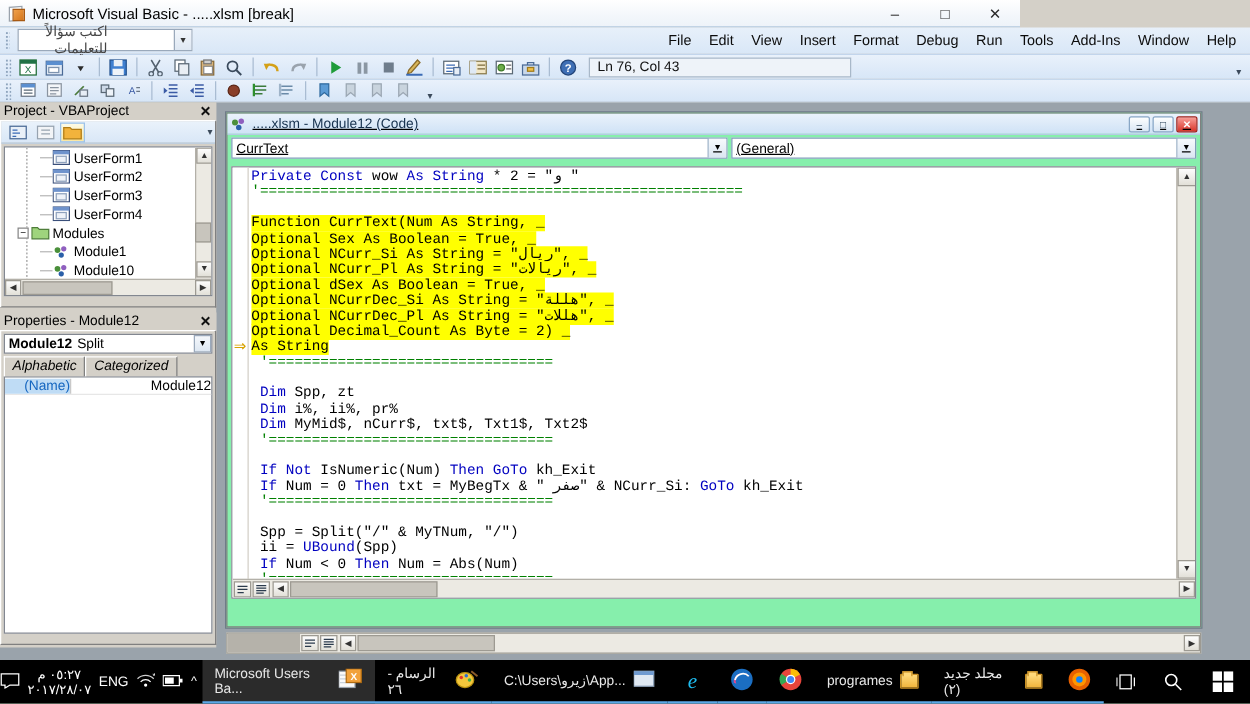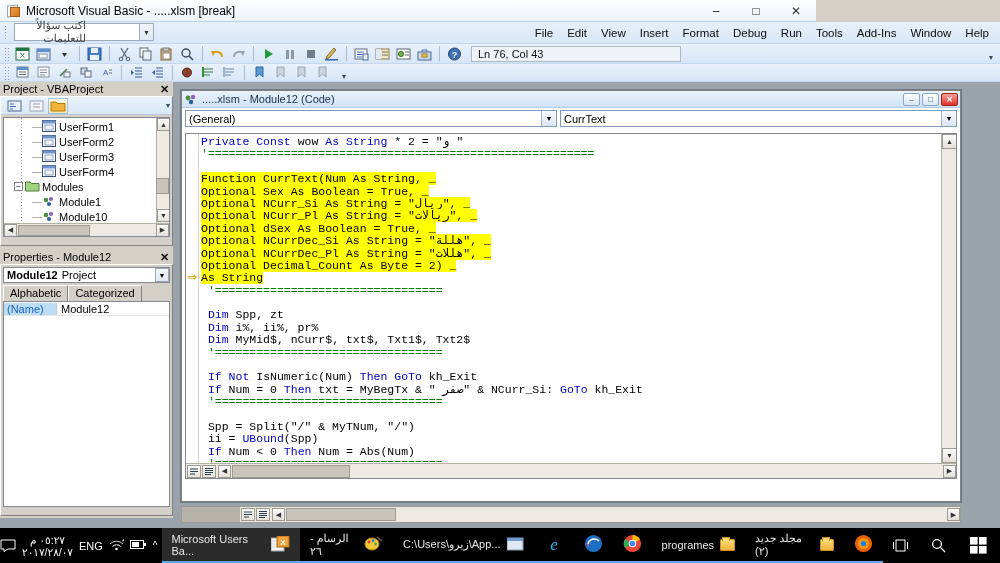--- a/index.html
+++ b/index.html
@@ -123,32 +123,33 @@
   
   #props-panel { left:0; top:250px; width:173px; height:268px; }
   .prop-combo { height:16px; background:#fff; border:1px solid #828790; margin:2px;
      display:flex; align-items:center; padding-left:3px; font-size:11px; }
   .prop-combo .nm { font-weight:bold; color:#000; }
   .prop-combo .ty { color:#000; margin-left:4px; }
   .prop-combo .dd { margin-left:auto; width:14px; height:14px; background:linear-gradient(#f4f7fb,#dde7f2);
      border:1px solid #9aa9bb; display:flex; align-items:center; justify-content:center; font-size:7px; }
   .prop-tabs { display:flex; margin:1px 2px 0 2px; font-size:11px; }
   .prop-tab { padding:1px 6px 2px 6px; border:1px solid #fff; border-right-color:#808080;
-     border-bottom:none; background:#d4d0c8; color:#000; }
+     border-bottom:none; background:#d4d0c8; color:#000;font-style:italic; }
   .prop-tab.active { background:#d4d0c8; }
-  .prop-grid { margin:0 2px 2px 2px; background:#fff; border:1px solid #828790; height:206px; }
+  .prop-grid { margin:0 2px 2px 2px; background:#fff; border:1px solid #828790; height:206px;text-align:right; }
   .prop-row { display:flex; height:14px; font-size:11px; align-items:center; border-bottom:1px solid #e7e7e7; }
   .prop-row .k { width:52px; padding-left:3px; color:#1566c0; background:#bfdcf5; }
   .prop-row .v { flex:1; padding-left:4px; color:#000; border-left:1px solid #c9c9c9; }
 
   
   #code-window {
     position:absolute; left:181px; top:90px; width:780px; height:412px;
-    background:#ffffff; border:1px solid #808080;
+    background:#86efac; border:1px solid #808080;
     box-shadow:0 0 0 1px #6f7b88;
+    text-decoration:underline;
   }
   .cw-title { height:17px; background:linear-gradient(#eaf2fb,#cfe2f6); display:flex; align-items:center;
      padding:0 2px; border-bottom:1px solid #b5cbe3; }
   .cw-title .cwt-txt { font-size:11px; color:#16314e; margin-left:4px; }
   .cw-btns { margin-left:auto; display:flex; gap:2px; }
   .cw-btn { width:17px; height:13px; border:1px solid #89a7c6; border-radius:2px;
      background:linear-gradient(#fdfefe,#d9e6f4); display:flex; align-items:center; justify-content:center;
      font-size:8px; color:#20394f; }
   .cw-btn.close { background:linear-gradient(#f79e98,#d9352b); border-color:#a32019; color:#fff; font-weight:bold; }
   .cw-combos { display:flex; gap:3px; padding:2px 3px; }
@@ -586,21 +587,21 @@
   </div>
 
   <div class="panel" id="props-panel">
     <div class="panel-caption">
       <span>Properties - Module12</span>
       <span class="cap-x">✕</span>
     </div>
     <div class="panel-body" style="height:252px">
       <div class="prop-combo">
         <span class="nm">Module12</span>
-        <span class="ty">Project</span>
+        <span class="ty">Split</span>
         <span class="dd">▼</span>
       </div>
       <div class="prop-tabs">
         <div class="prop-tab active">Alphabetic</div>
         <div class="prop-tab">Categorized</div>
       </div>
       <div class="prop-grid">
         <div class="prop-row">
           <div class="k">(Name)</div>
           <div class="v">Module12</div>
@@ -619,26 +620,26 @@
           </svg>
       </span>
       <span class="cwt-txt">.....xlsm - Module12 (Code)</span>
       <span class="cw-btns">
         <span class="cw-btn">–</span>
         <span class="cw-btn">□</span>
         <span class="cw-btn close">✕</span>
       </span>
     </div>
     <div class="cw-combos">
+      <div class="cw-combo" id="combo-proc">
+        <span>CurrText</span>
+        <span class="dd">▼</span>
+      </div>
       <div class="cw-combo" id="combo-general">
         <span>(General)</span>
-        <span class="dd">▼</span>
-      </div>
-      <div class="cw-combo" id="combo-proc">
-        <span>CurrText</span>
         <span class="dd">▼</span>
       </div>
     </div>
     <div class="code-area">
       <div class="code-margin">
           <div class="arrow-exec" style="top: 138.4px;">⇒</div>
         </div>
       <div class="code-text" id="code-text"><div class="ln"><span class="kw">Private Const </span><span>wow </span><span class="kw">As String </span><span>* 2 = "و "</span></div><div class="ln"><span class="cm">'========================================================</span></div><div class="ln">&nbsp;</div><div class="ln"><span class="hl">Function CurrText(Num As String, _</span></div><div class="ln"><span class="hl">Optional Sex As Boolean = True, _</span></div><div class="ln"><span class="hl">Optional NCurr_Si As String = "ريال", _</span></div><div class="ln"><span class="hl">Optional NCurr_Pl As String = "ريالات", _</span></div><div class="ln"><span class="hl">Optional dSex As Boolean = True, _</span></div><div class="ln"><span class="hl">Optional NCurrDec_Si As String = "هللة", _</span></div><div class="ln"><span class="hl">Optional NCurrDec_Pl As String = "هللات", _</span></div><div class="ln"><span class="hl">Optional Decimal_Count As Byte = 2) _</span></div><div class="ln"><span class="hl">As String</span></div><div class="ln"><span class="cm"> '=================================</span></div><div class="ln">&nbsp;</div><div class="ln"><span class="kw"> Dim</span><span> Spp, zt</span></div><div class="ln"><span class="kw"> Dim</span><span> i%, ii%, pr%</span></div><div class="ln"><span class="kw"> Dim</span><span> MyMid$, nCurr$, txt$, Txt1$, Txt2$</span></div><div class="ln"><span class="cm"> '=================================</span></div><div class="ln">&nbsp;</div><div class="ln"><span> </span><span class="kw">If Not</span><span> IsNumeric(Num) </span><span class="kw">Then GoTo</span><span> kh_Exit</span></div><div class="ln"><span> </span><span class="kw">If</span><span> Num = 0 </span><span class="kw">Then</span><span> txt = MyBegTx &amp; " صفر" &amp; NCurr_Si: </span><span class="kw">GoTo</span><span> kh_Exit</span></div><div class="ln"><span class="cm"> '=================================</span></div><div class="ln">&nbsp;</div><div class="ln"><span> Spp = Split("/" &amp; MyTNum, "/")</span></div><div class="ln"><span> ii = </span><span class="kw">UBound</span><span>(Spp)</span></div><div class="ln"><span> </span><span class="kw">If</span><span> Num &lt; 0 </span><span class="kw">Then</span><span> Num = Abs(Num)</span></div><div class="ln"><span class="cm"> '=================================</span></div><div class="ln">&nbsp;</div></div>
       <div class="code-vsb">
         <div class="sb-arrow" style="width:15px;height:15px">▲</div>

